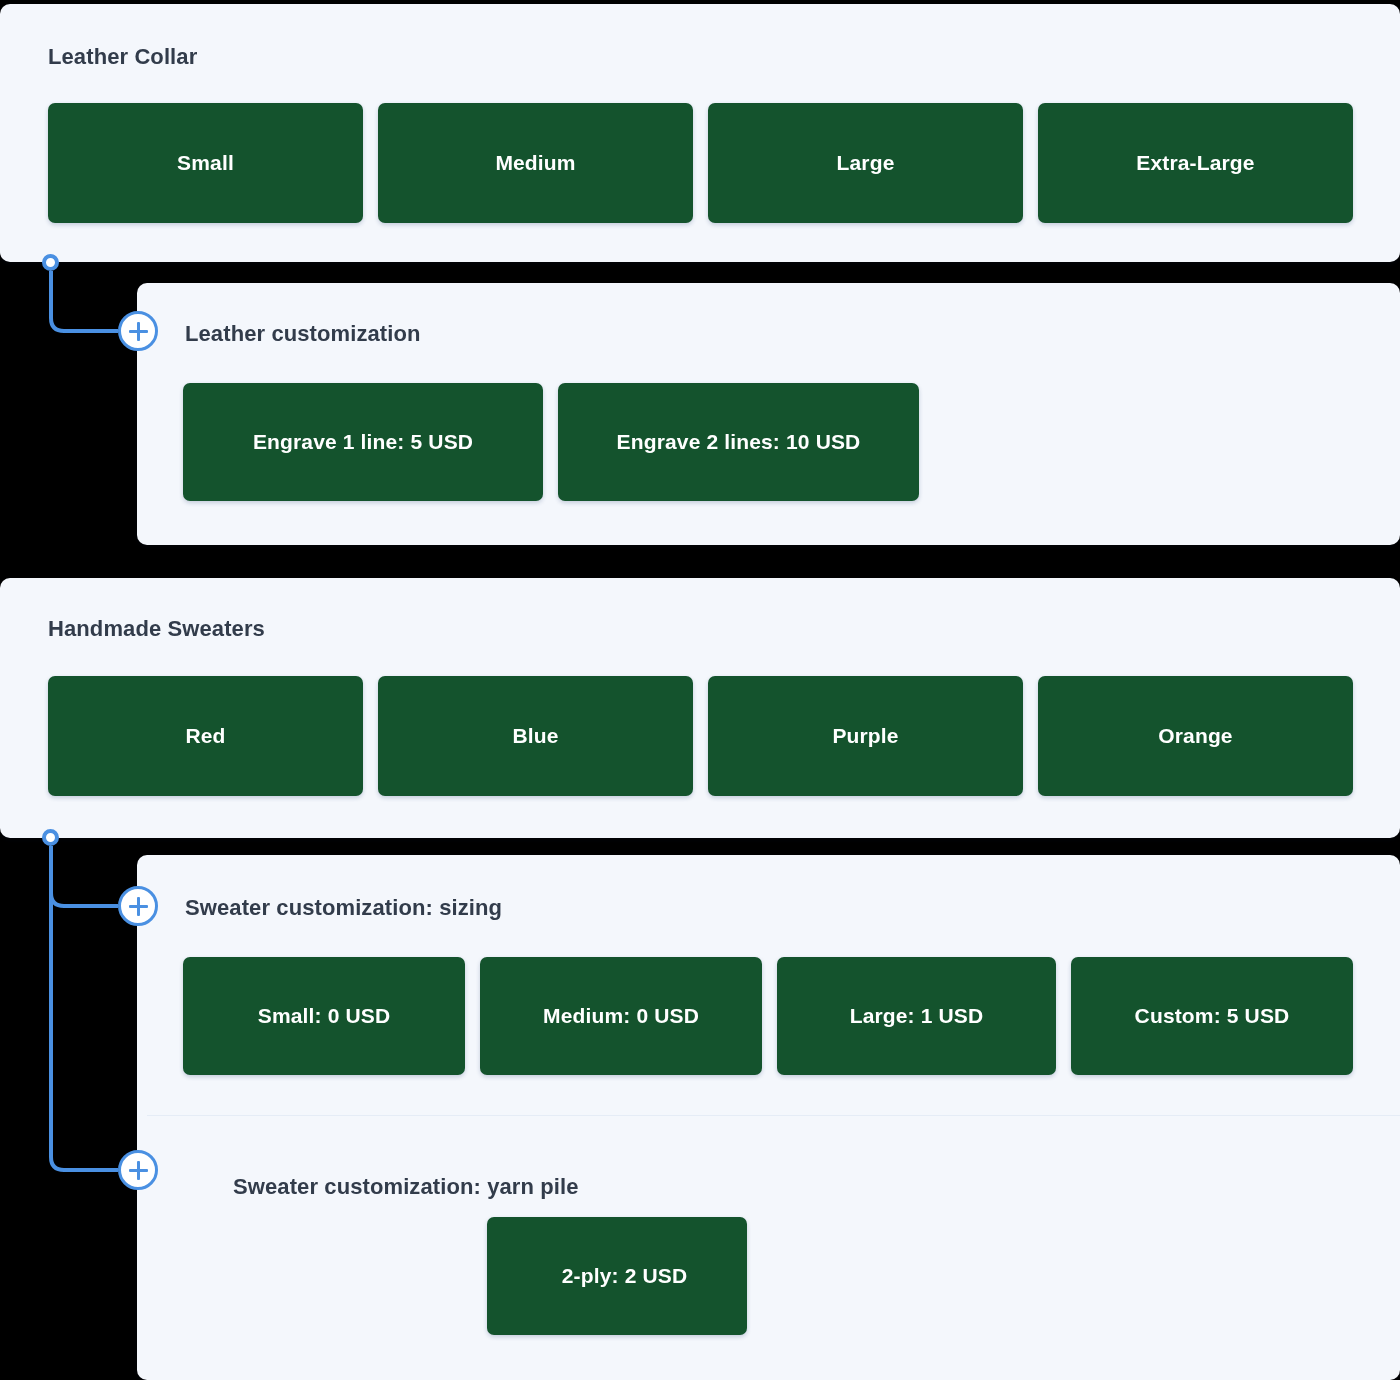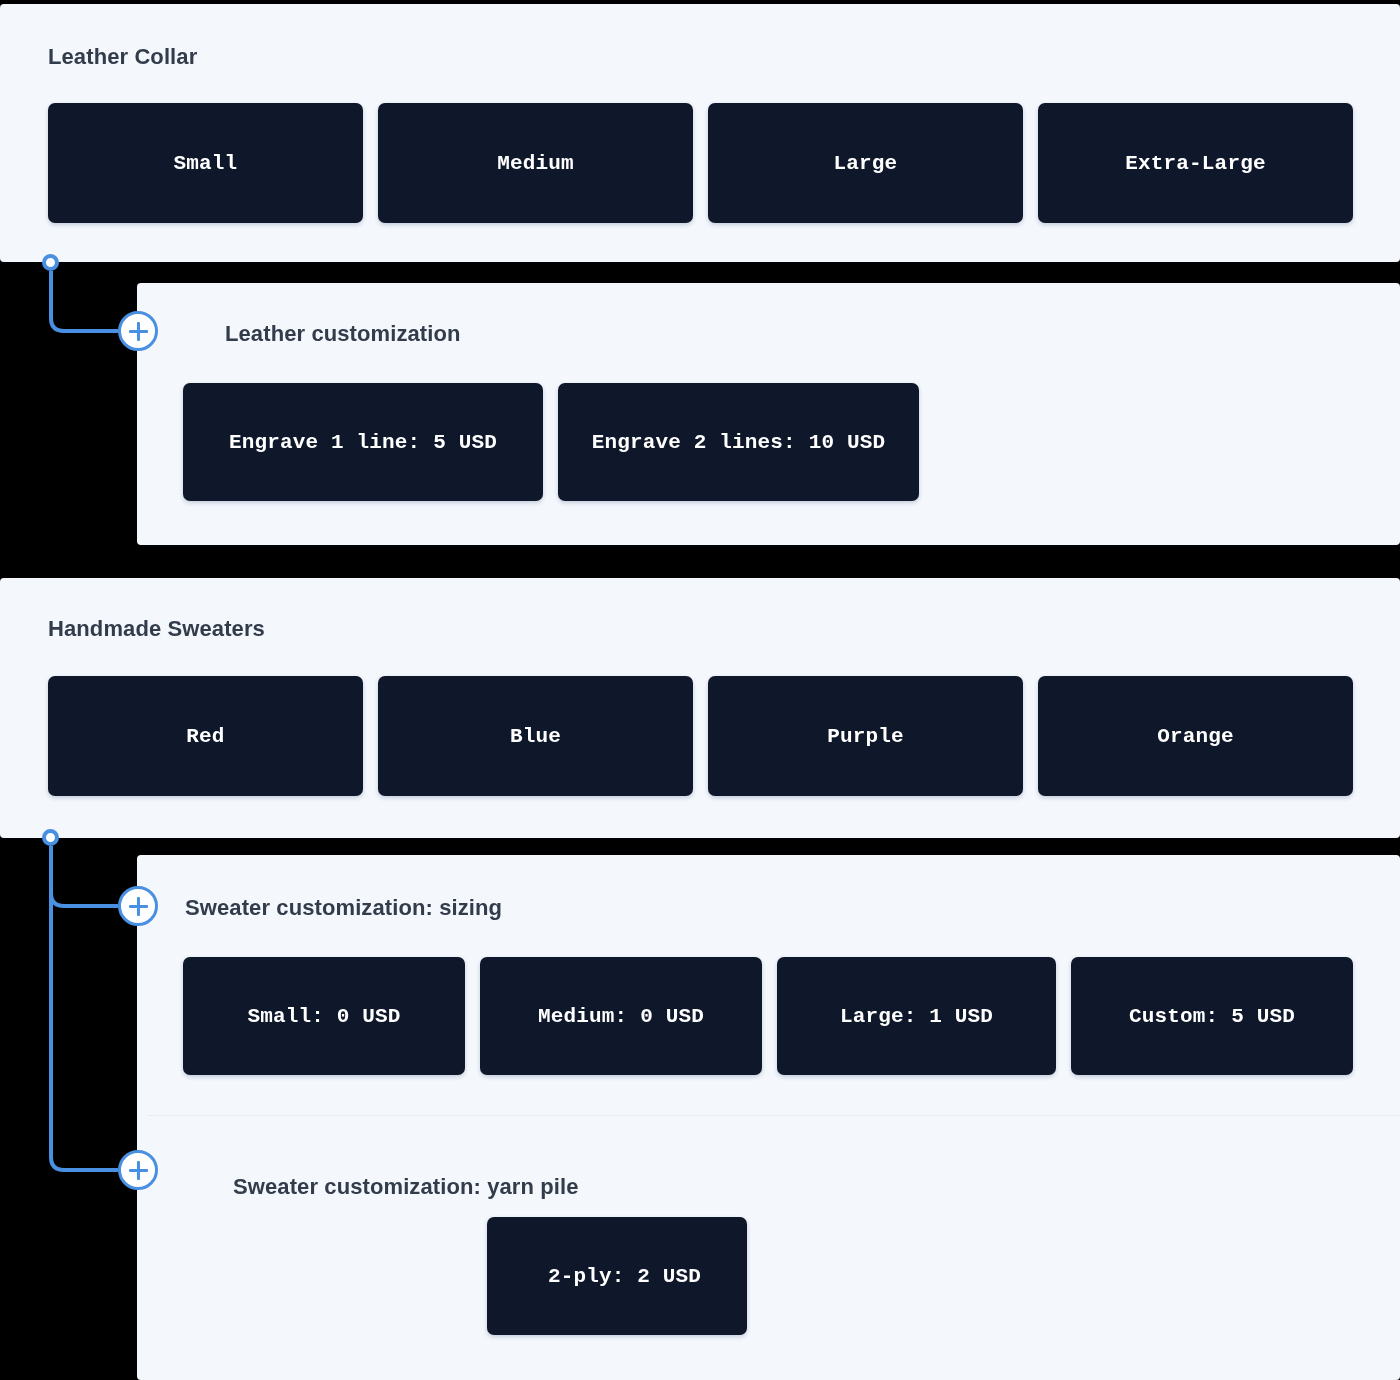--- a/index.html
+++ b/index.html
@@ -15,41 +15,41 @@
   #root {
     position: relative;
     width: 1400px;
     height: 1380px;
   }
 
   
   .card {
     position: absolute;
     background: #f4f7fc;
-    border-radius: 4px;
+    border-radius: 10px;
     box-shadow: 0 2px 5px rgba(20,40,80,0.10);
   }
 
   .card-title {
     position: absolute;
     font-size: 22px;
     font-weight: bold;
     color: #323c4b;
     letter-spacing: 0.1px;
     white-space: nowrap;
   }
 
   
   .opt-btn {
     position: absolute;
-    background: #0f172a;
+    background: #14532d;
     color: #ffffff;
     border: none;
     border-radius: 7px;
-    font-family: Liberation Mono, monospace;
+    font-family: Liberation Sans, sans-serif;
     font-size: 21px;
     font-weight: bold;
     letter-spacing: 0.15px;
     display: flex;
     align-items: center;
     justify-content: center;
     box-shadow: 0 2px 4px rgba(30,60,110,0.22);
     cursor: pointer;
     white-space: nowrap;
     padding: 0 6px;
@@ -122,21 +122,21 @@
 
     <button class="opt-btn" style="left:48px; top:99px; width:315px; height:120px;">Small</button>
     <button class="opt-btn" style="left:708px; top:99px; width:315px; height:120px;">Large</button>
     <button class="opt-btn" style="left:378px; top:99px; width:315px; height:120px;">Medium</button>
     <button class="opt-btn" style="left:1038px; top:99px; width:315px; height:120px;">Extra-Large</button>
   </div>
 
   <div class="dot-node" style="left:42px; top:254px;"></div>
 
   <div class="card" style="left:137px; top:283px; width:1263px; height:262px;">
-    <div class="card-title" style="left:48px; top:38px;margin-left:40px;">Leather customization</div>
+    <div class="card-title" style="left:48px; top:38px;">Leather customization</div>
 
     <button class="opt-btn" style="left:46px; top:100px; width:360px; height:118px;">Engrave 1 line: 5 USD</button>
     <button class="opt-btn" style="left:421px; top:100px; width:361px; height:118px;">Engrave 2 lines: 10 USD</button>
   </div>
 
   <div class="plus-node" style="left:118px; top:311px;">
     <span class="bar-h"></span>
     <span class="bar-v"></span>
   </div>
 

